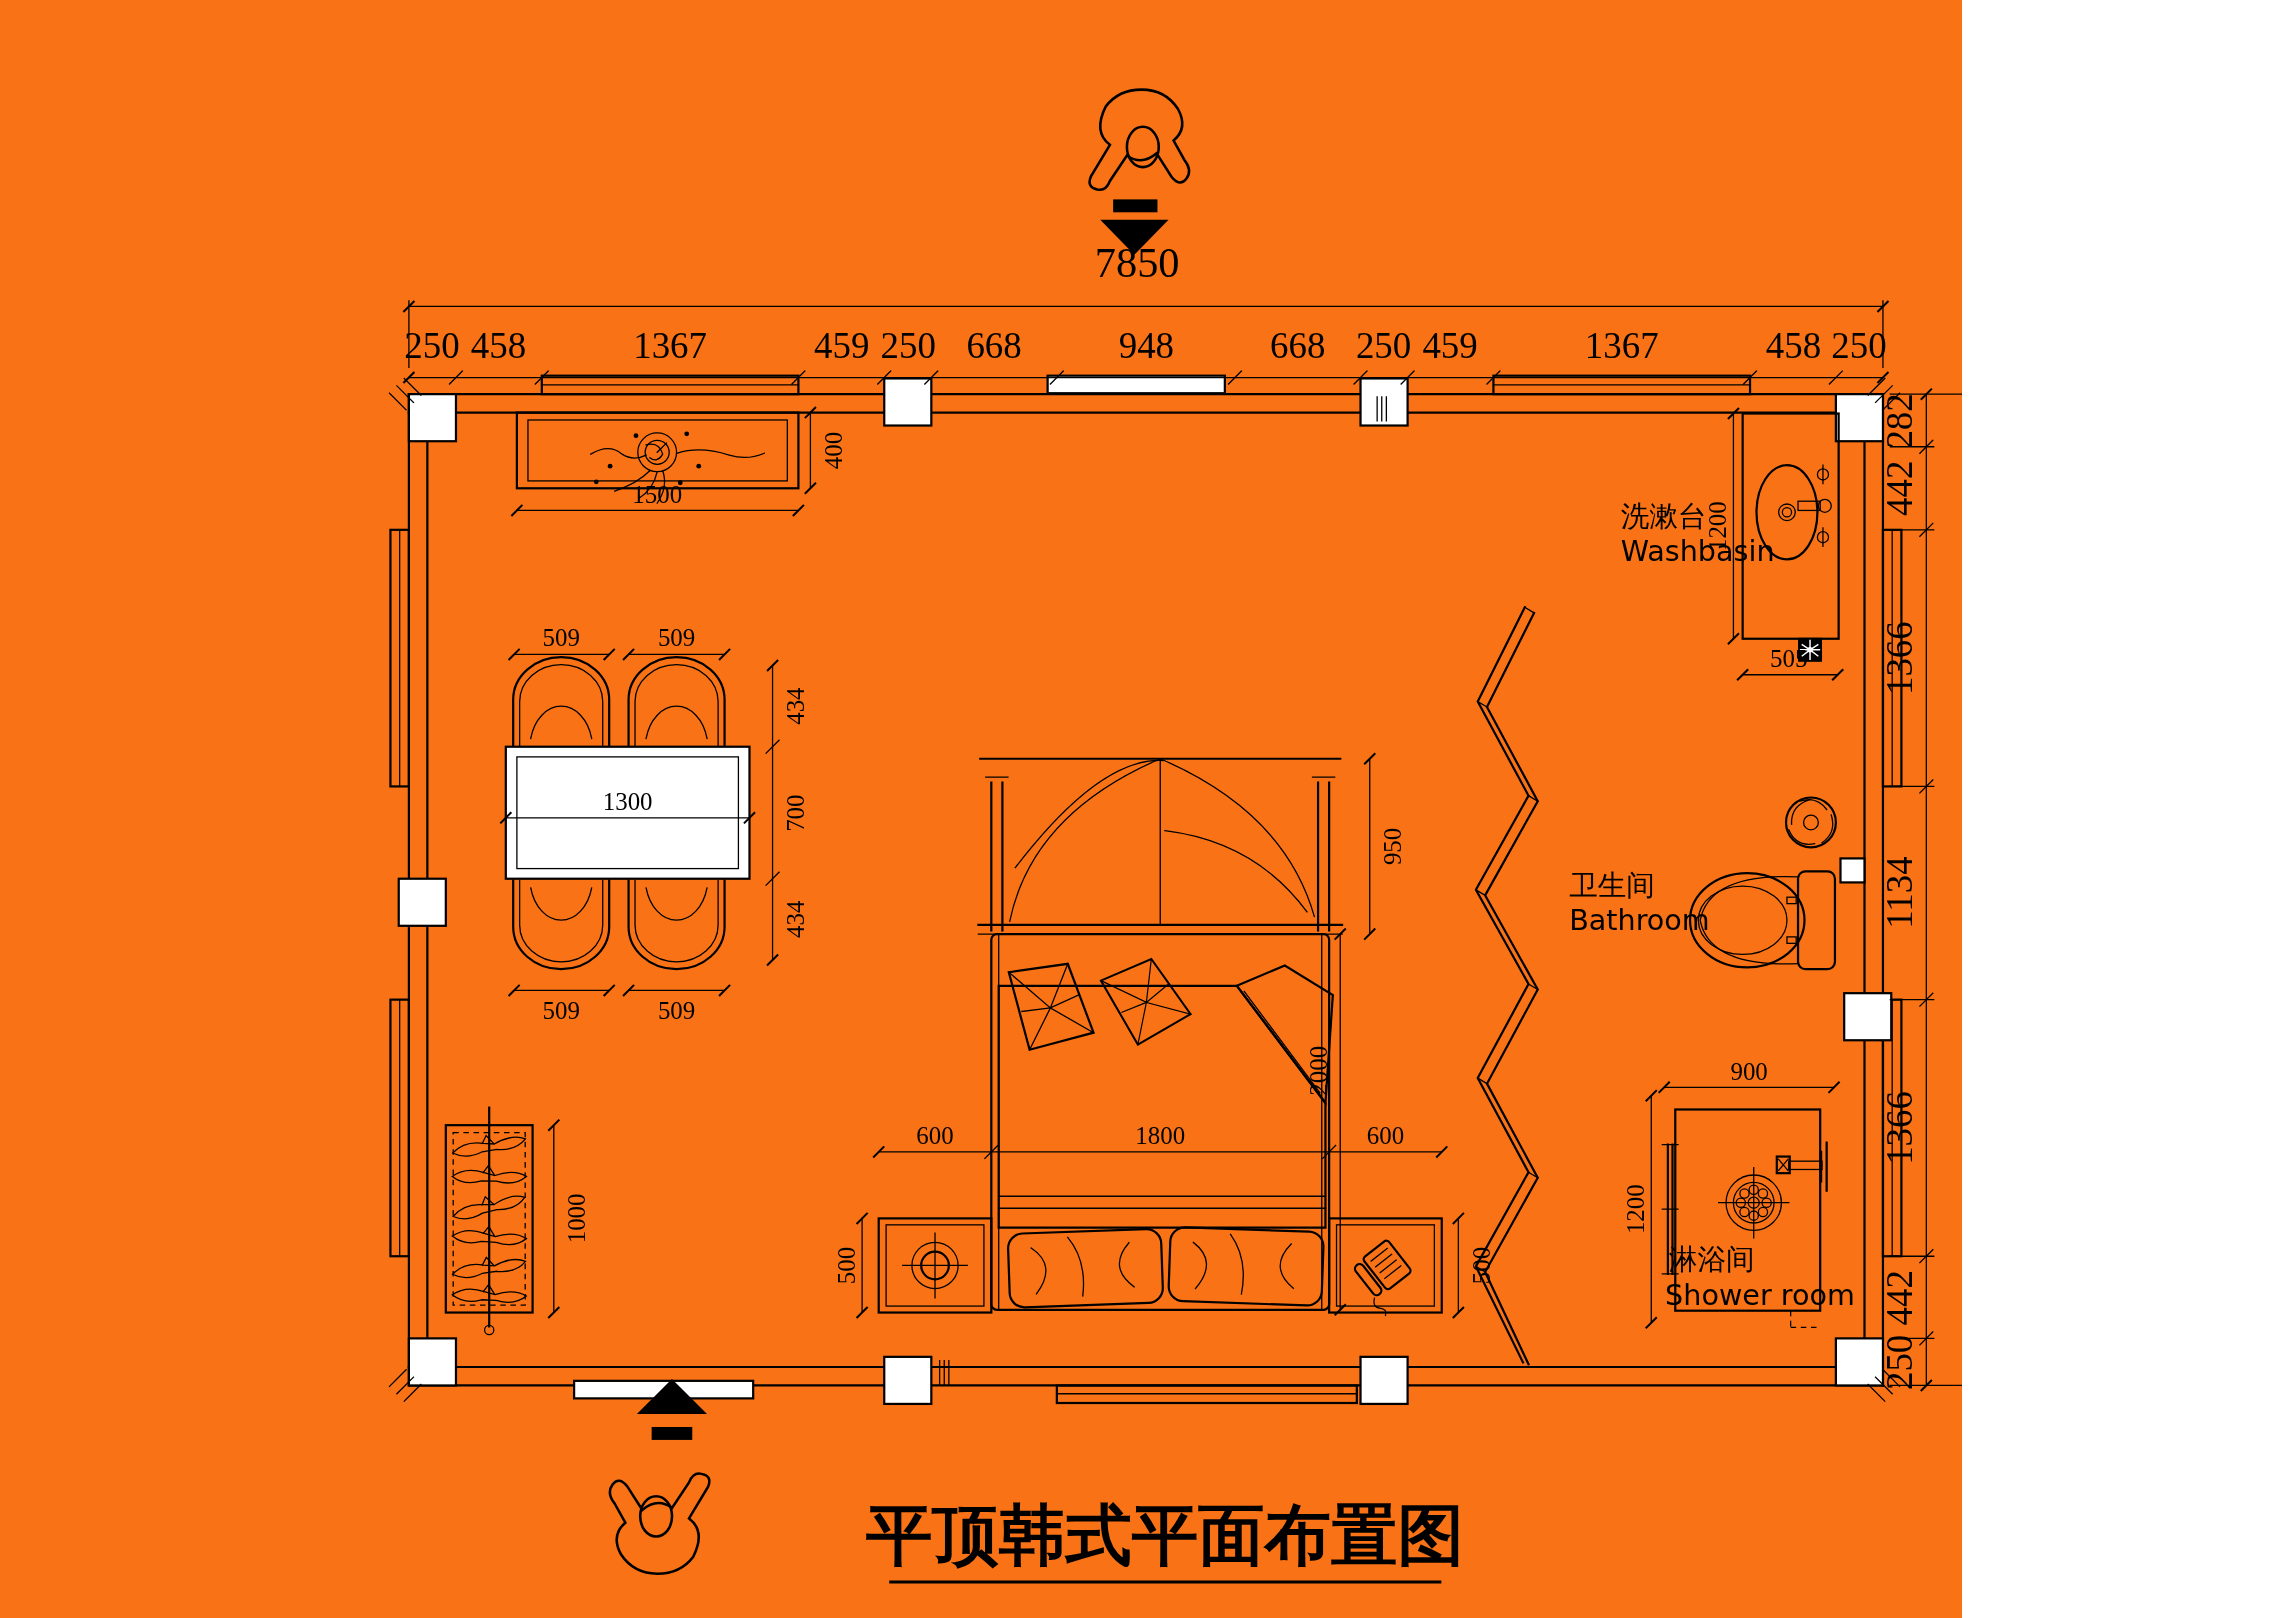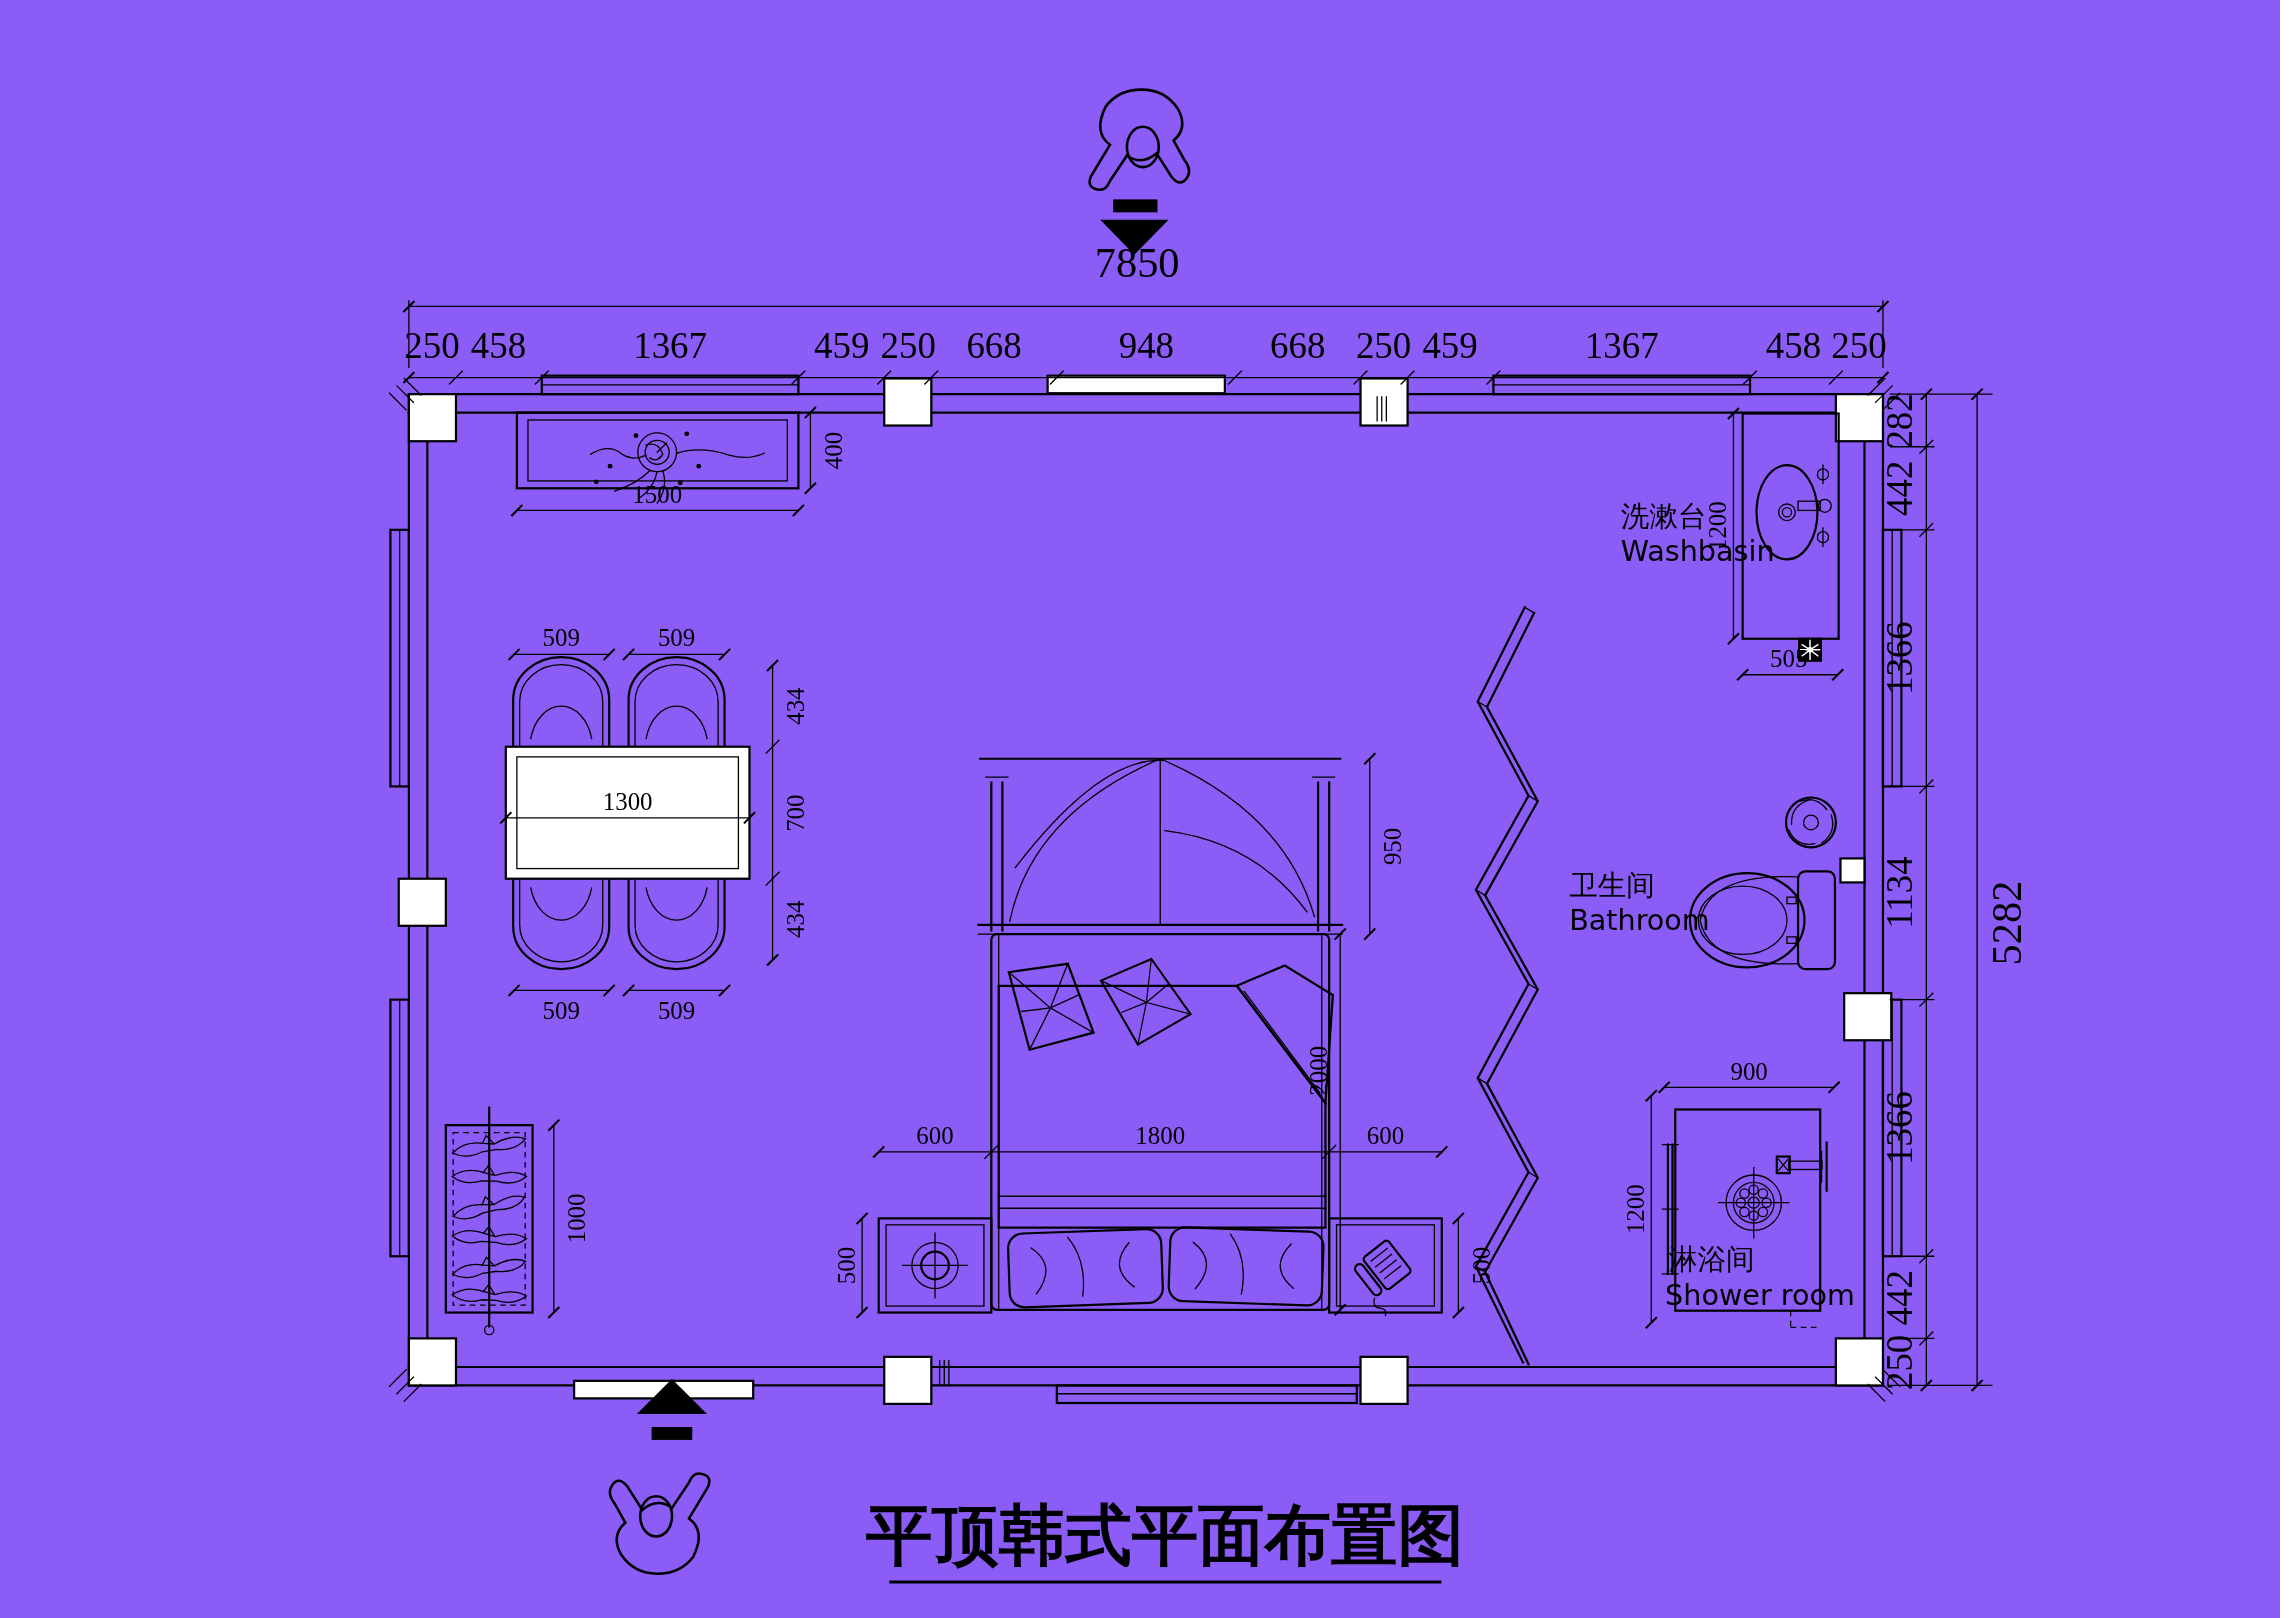--- a/index.html
+++ b/index.html
@@ -1,16 +1,16 @@
 <!DOCTYPE html>
 <html style="font-size:14.8px"><head>
 <meta charset="utf-8">
 <style>
   html,body{margin:0;padding:0;background:#ffffff;}
-  #stage{position:relative;width:2280px;height:1619px;background:#8b5cf6;overflow:hidden;
+  #stage{position:relative;width:1962px;height:1619px;background:#f97316;overflow:hidden;
          font-family:"Liberation Sans",sans-serif;}
   svg{position:absolute;left:0;top:0;}
   .s2{stroke:#000;stroke-width:2.4;fill:none;stroke-linecap:square;}
   .s1{stroke:#000;stroke-width:1.4;fill:none;stroke-linecap:square;}
   .s3{stroke:#000;stroke-width:3.2;fill:none;stroke-linecap:square;}
   .w2{stroke:#000;stroke-width:2.4;fill:#fff;}
   .blk{fill:#000;stroke:none;}
   .dash{stroke:#000;stroke-width:1.4;fill:none;stroke-dasharray:6 5;}
   .dim{stroke:#000;stroke-width:1.4;fill:none;marker-start:url(#tk);marker-end:url(#tk);}
   text{fill:#000;}

